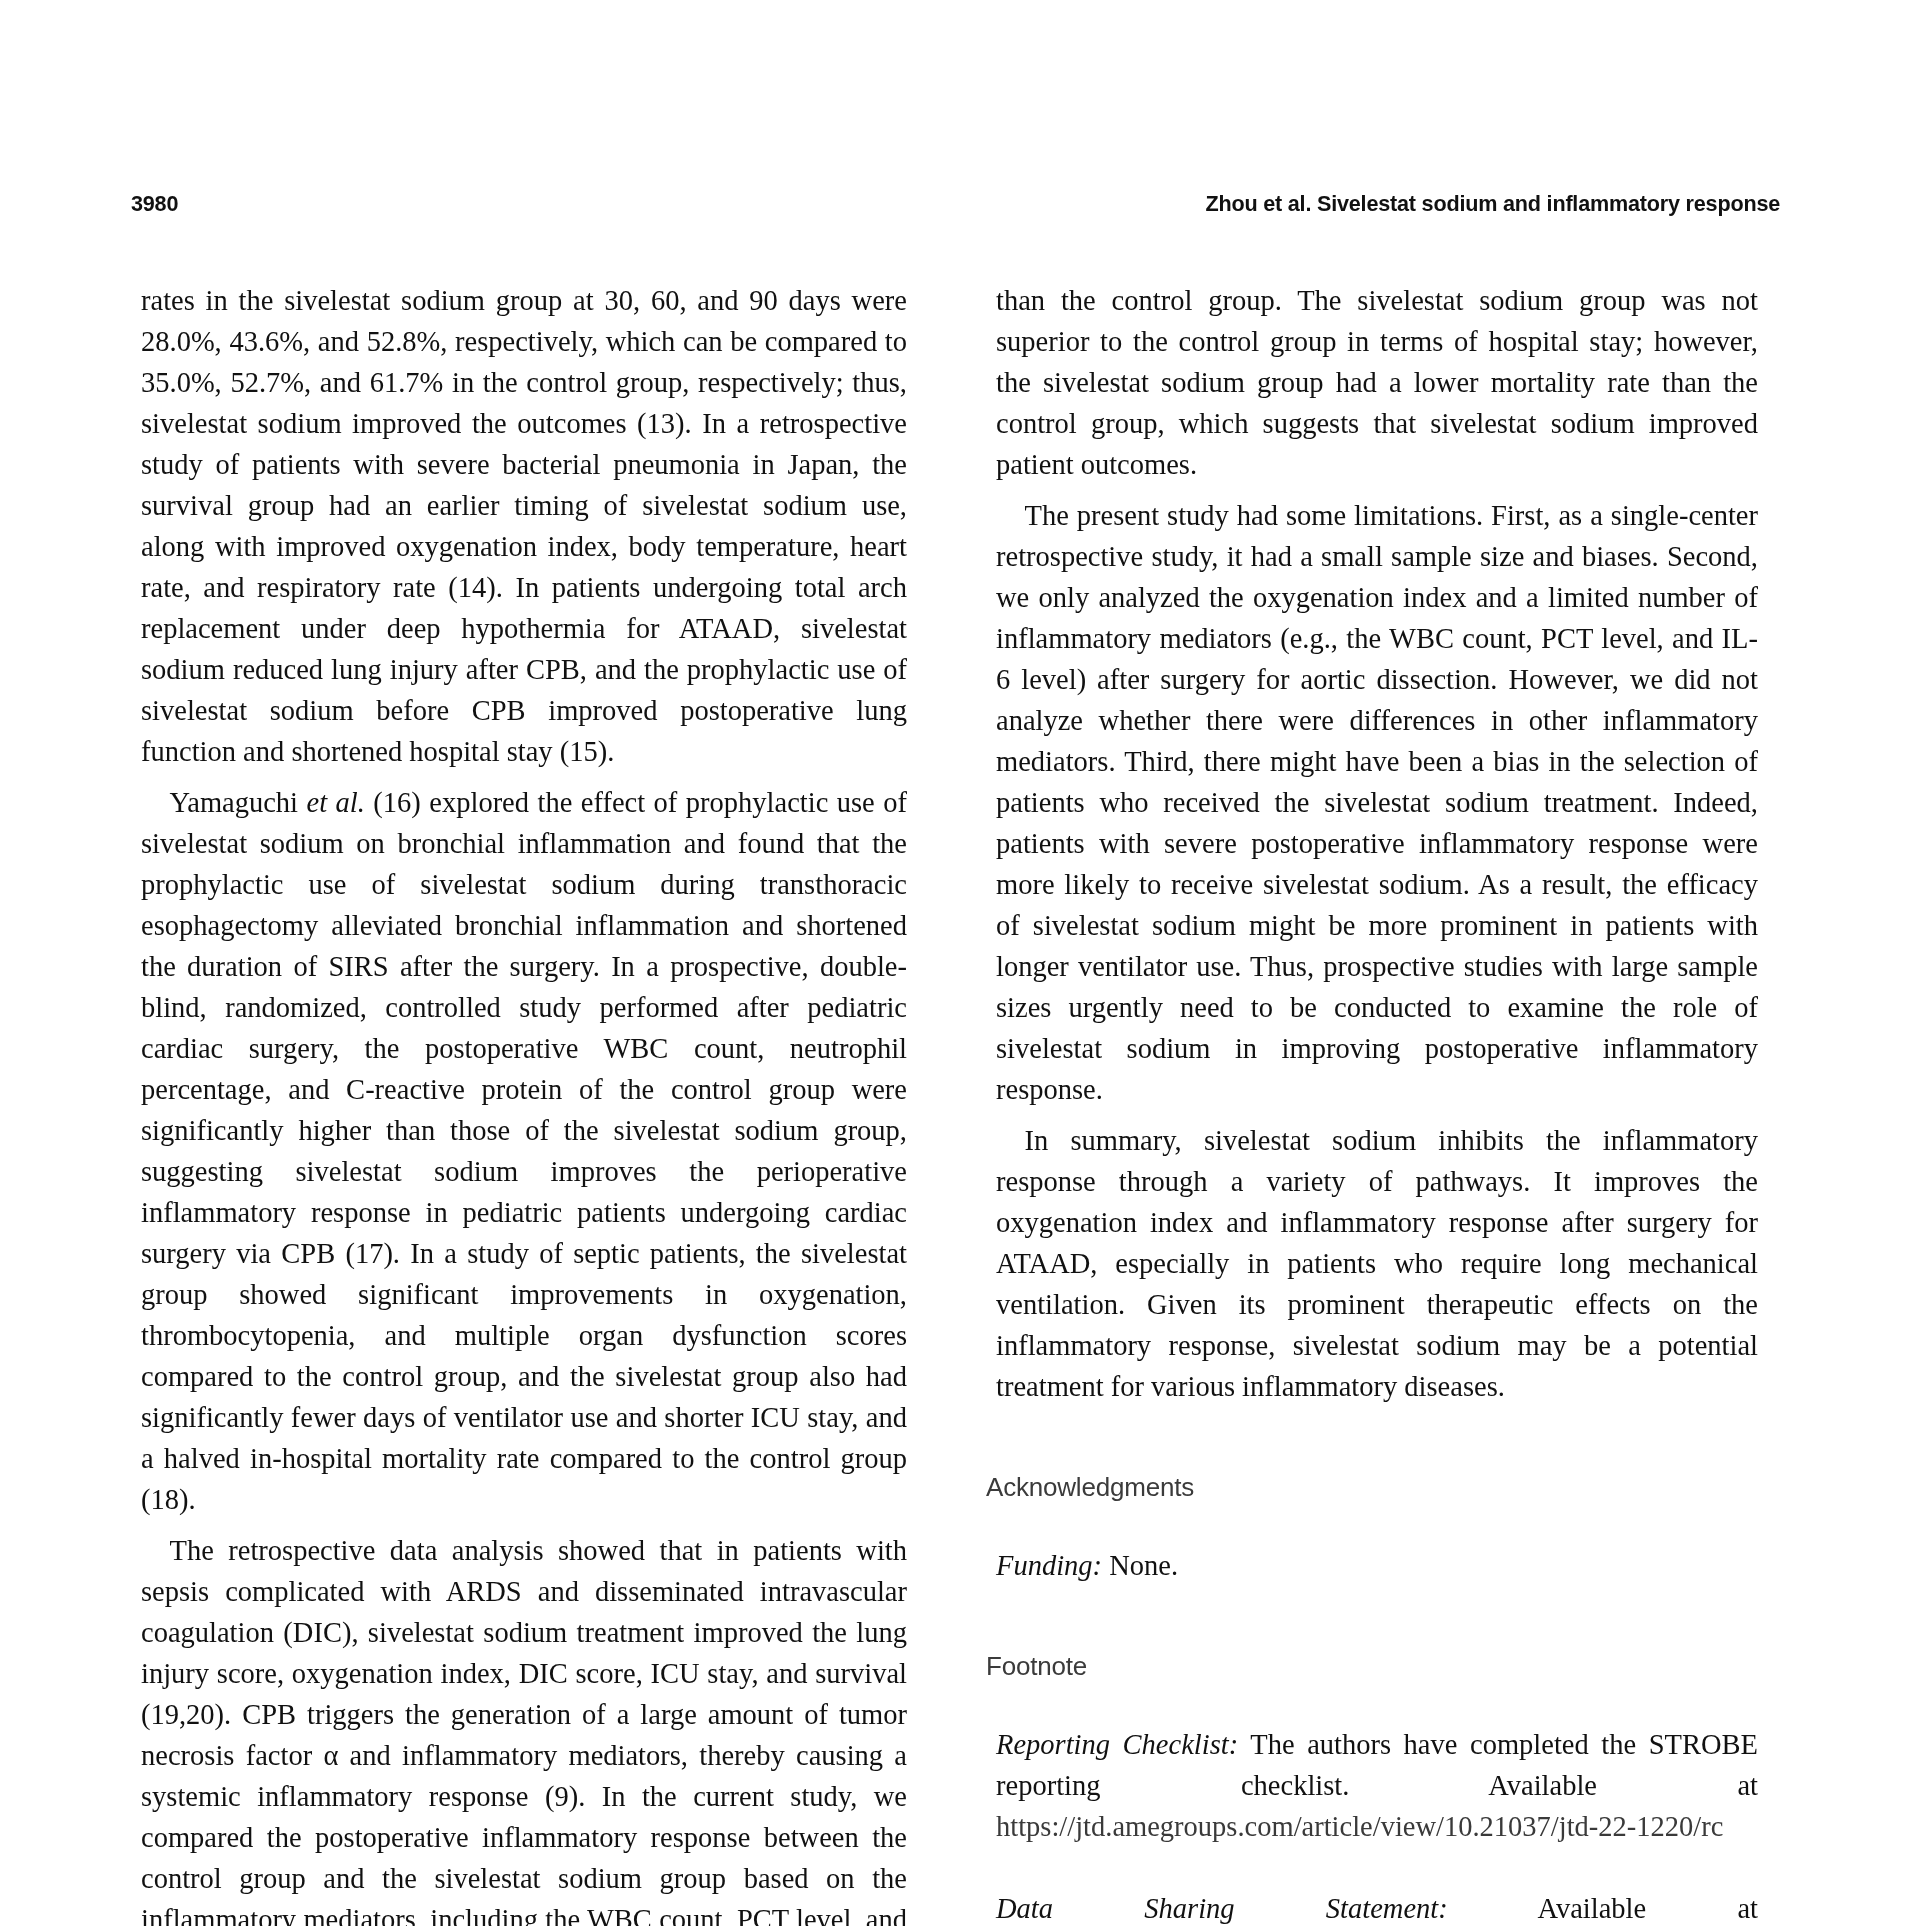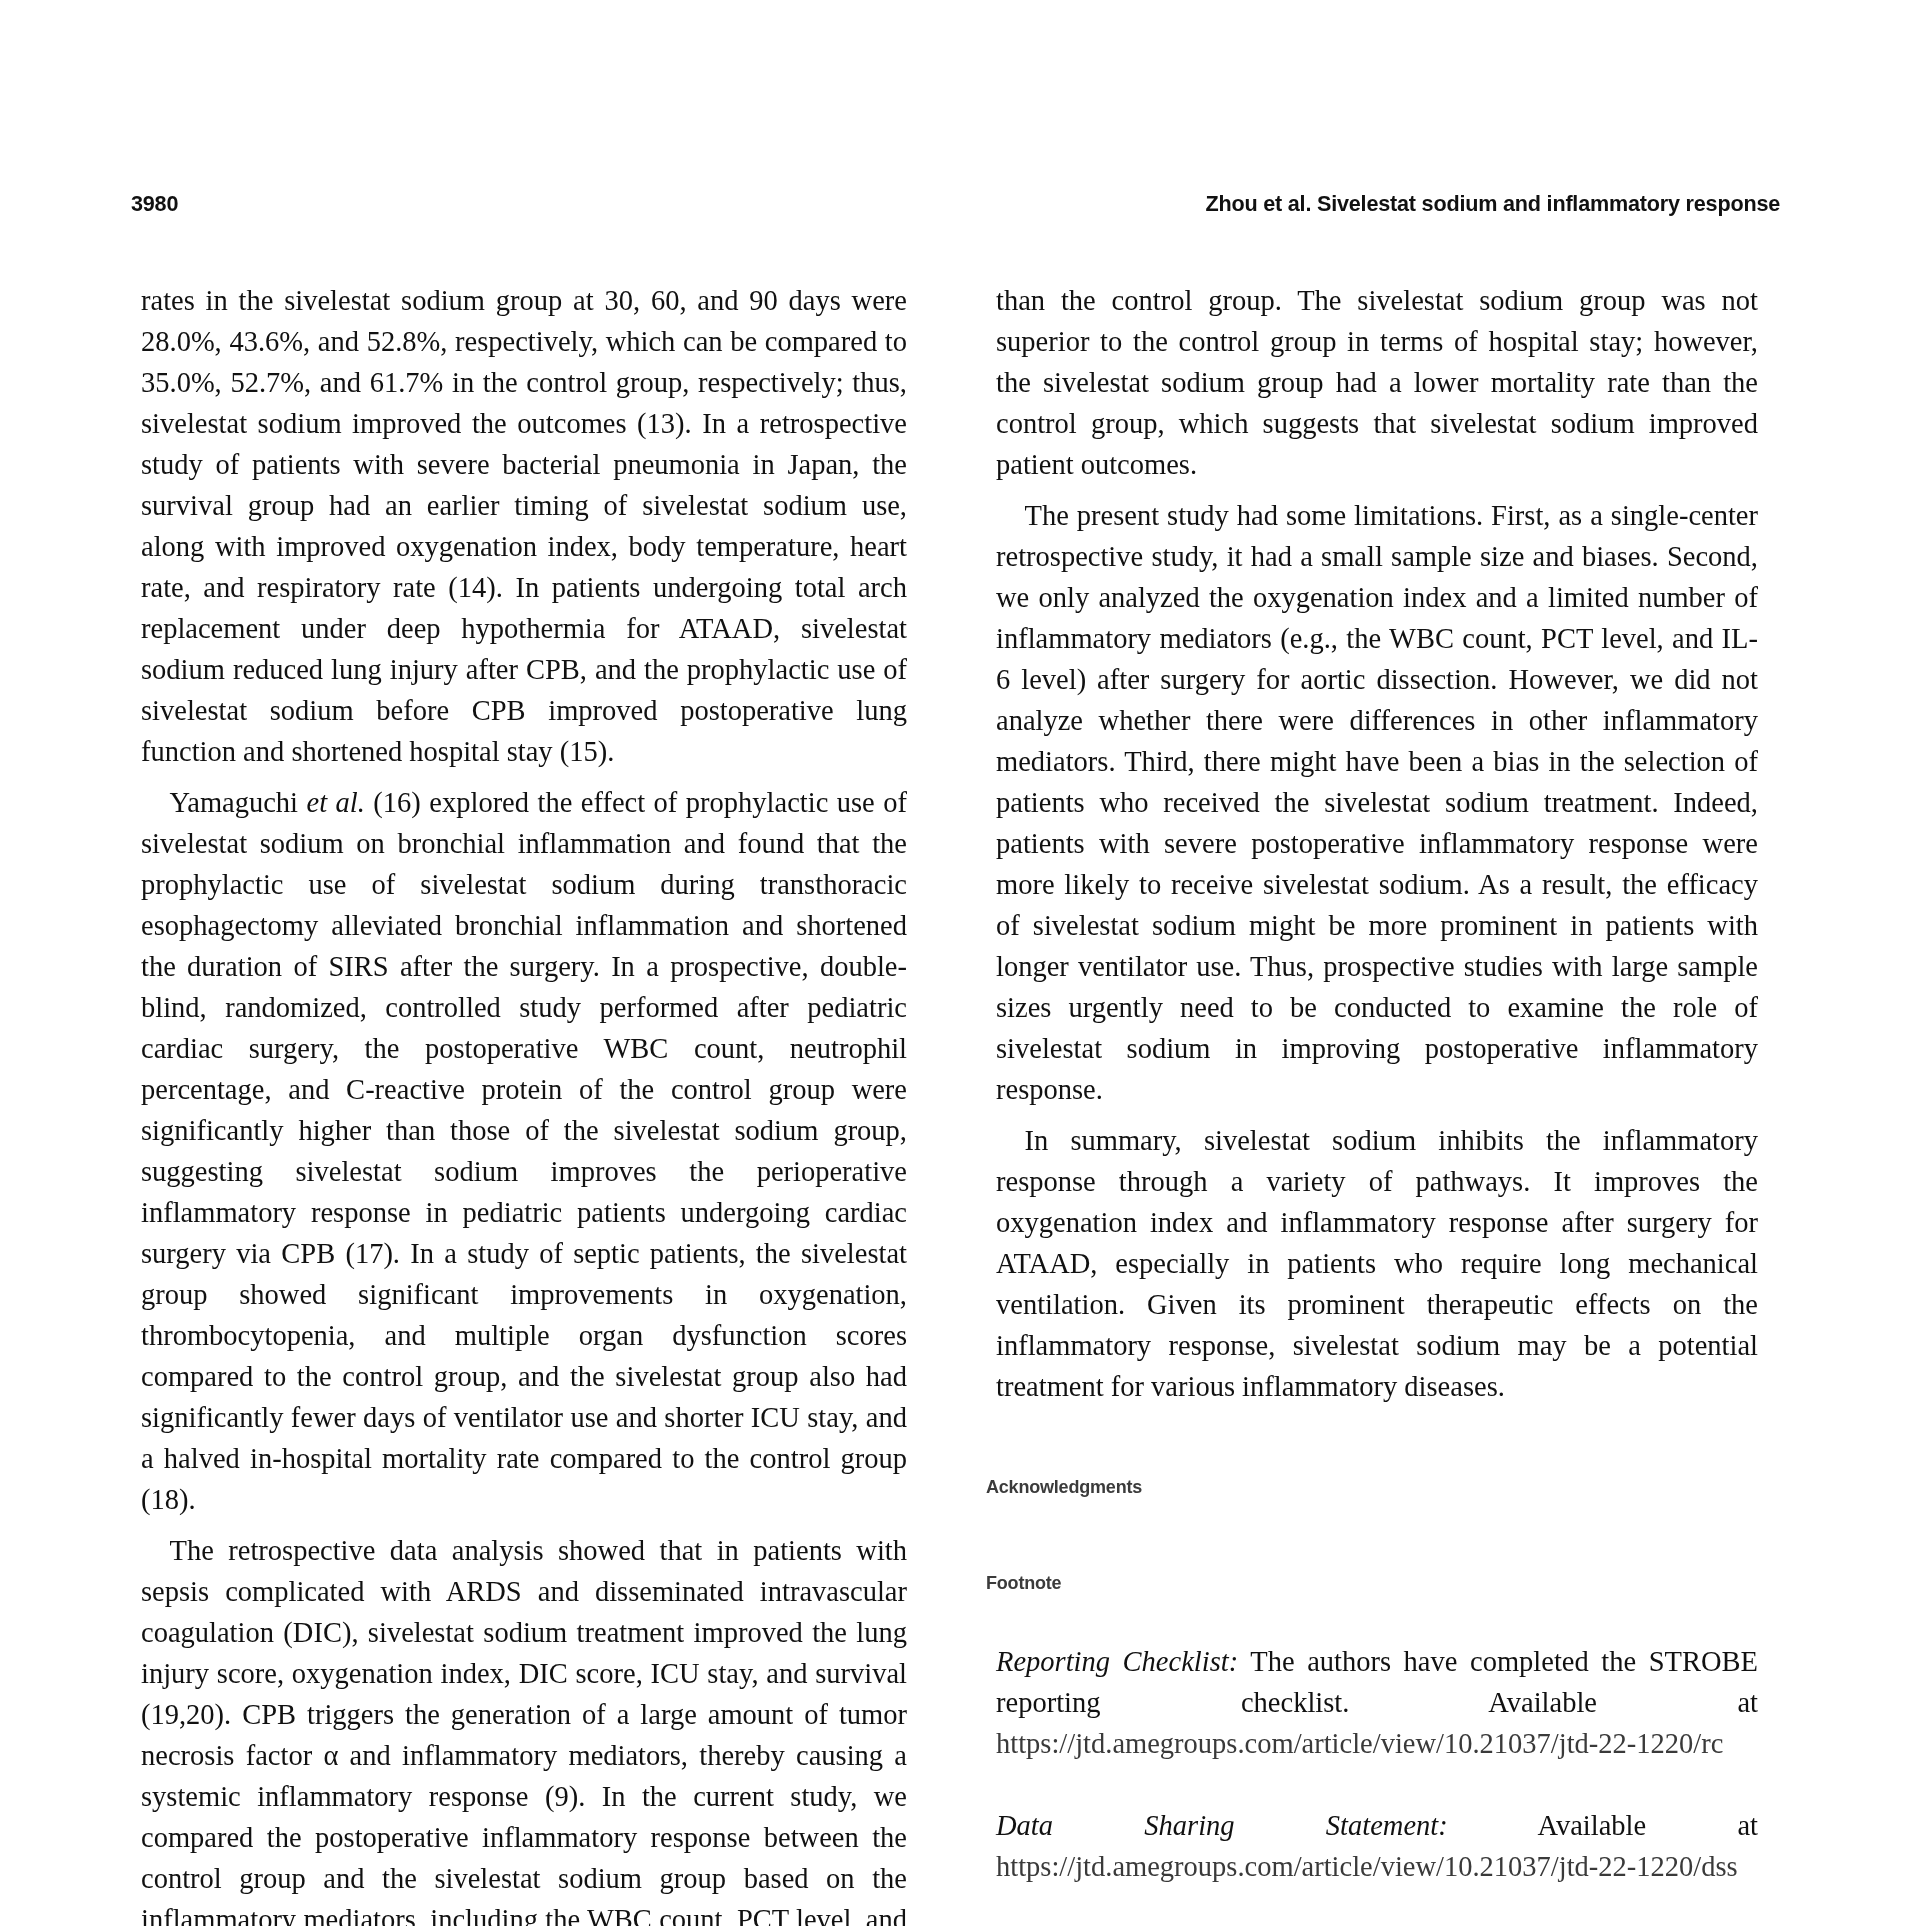--- a/index.html
+++ b/index.html
@@ -13,21 +13,21 @@
     position: absolute; top: 270px; width: 786px;
     font-family: "Liberation Serif", serif; font-size: 28.5px; line-height: 41px;
     text-align: justify; hyphens: none;
   }
   .col.left { left: 131px; }
   .col.right { left: 986px; width: 782px; }
   .col p { margin: 10px; }
   .col p.indent { text-indent: 28.5px; }
   .col em { font-style: italic; }
   h2.section {
-    font-family: "Liberation Sans", sans-serif; font-weight: bold; font-size: 18px;
+    font-family: "Liberation Sans", sans-serif; font-weight: normal; font-size: 26px;
     color: #3b3b3b; margin: 65px 0 42px 0; line-height: 31px; letter-spacing: -0.2px;
   }
   .note { margin-bottom: 41px !important; }
   .link { color: #3a3a3a; }
 </style>
 </head>
 <body>
 
 <div class="running-head">
   <span>3980</span>
@@ -39,19 +39,20 @@
   <p class="indent"><span>Yamaguchi </span><em>et al.</em><span> (16) explored the effect of prophylactic use of sivelestat sodium on bronchial inflammation and found that the prophylactic use of sivelestat sodium during transthoracic esophagectomy alleviated bronchial inflammation and shortened the duration of SIRS after the surgery. In a prospective, double-blind, randomized, controlled study performed after pediatric cardiac surgery, the postoperative WBC count, neutrophil percentage, and C-reactive protein of the control group were significantly higher than those of the sivelestat sodium group, suggesting sivelestat sodium improves the perioperative inflammatory response in pediatric patients undergoing cardiac surgery via CPB (17). In a study of septic patients, the sivelestat group showed significant improvements in oxygenation, thrombocytopenia, and multiple organ dysfunction scores compared to the control group, and the sivelestat group also had significantly fewer days of ventilator use and shorter ICU stay, and a halved in-hospital mortality rate compared to the control group (18).</span></p>
   <p class="indent">The retrospective data analysis showed that in patients with sepsis complicated with ARDS and disseminated intravascular coagulation (DIC), sivelestat sodium treatment improved the lung injury score, oxygenation index, DIC score, ICU stay, and survival (19,20). CPB triggers the generation of a large amount of tumor necrosis factor α and inflammatory mediators, thereby causing a systemic inflammatory response (9). In the current study, we compared the postoperative inflammatory response between the control group and the sivelestat sodium group based on the inflammatory mediators, including the WBC count, PCT level, and IL-6 level, and found that in patients with longer mechanical ventilation time (&gt;96 h), the effect of sivelestat sodium on reducing inflammatory response was more prominent, as the WBC count, PCT level, and IL-6 level were significantly lower in the sivelestat sodium group</p>
 </div>
 
 <div class="col right">
   <p>than the control group. The sivelestat sodium group was not superior to the control group in terms of hospital stay; however, the sivelestat sodium group had a lower mortality rate than the control group, which suggests that sivelestat sodium improved patient outcomes.</p>
   <p class="indent">The present study had some limitations. First, as a single-center retrospective study, it had a small sample size and biases. Second, we only analyzed the oxygenation index and a limited number of inflammatory mediators (e.g., the WBC count, PCT level, and IL-6 level) after surgery for aortic dissection. However, we did not analyze whether there were differences in other inflammatory mediators. Third, there might have been a bias in the selection of patients who received the sivelestat sodium treatment. Indeed, patients with severe postoperative inflammatory response were more likely to receive sivelestat sodium. As a result, the efficacy of sivelestat sodium might be more prominent in patients with longer ventilator use. Thus, prospective studies with large sample sizes urgently need to be conducted to examine the role of sivelestat sodium in improving postoperative inflammatory response.</p>
   <p class="indent">In summary, sivelestat sodium inhibits the inflammatory response through a variety of pathways. It improves the oxygenation index and inflammatory response after surgery for ATAAD, especially in patients who require long mechanical ventilation. Given its prominent therapeutic effects on the inflammatory response, sivelestat sodium may be a potential treatment for various inflammatory diseases.</p>
 
   <h2 class="section">Acknowledgments</h2>
+  <p class="note"><em>Funding:</em><span> None.</span></p>
 
   <h2 class="section" style="">Footnote</h2>
   <p class="note"><em>Reporting Checklist:</em><span> The authors have completed the STROBE reporting checklist. Available at </span><a class="link">https://jtd.amegroups.com/article/view/10.21037/jtd-22-1220/rc</a></p>
   <p class="note"><em>Data Sharing Statement:</em><span> Available at </span><a class="link">https://jtd.amegroups.com/article/view/10.21037/jtd-22-1220/dss</a></p>
 
 </div>
 
 
 </body></html>

